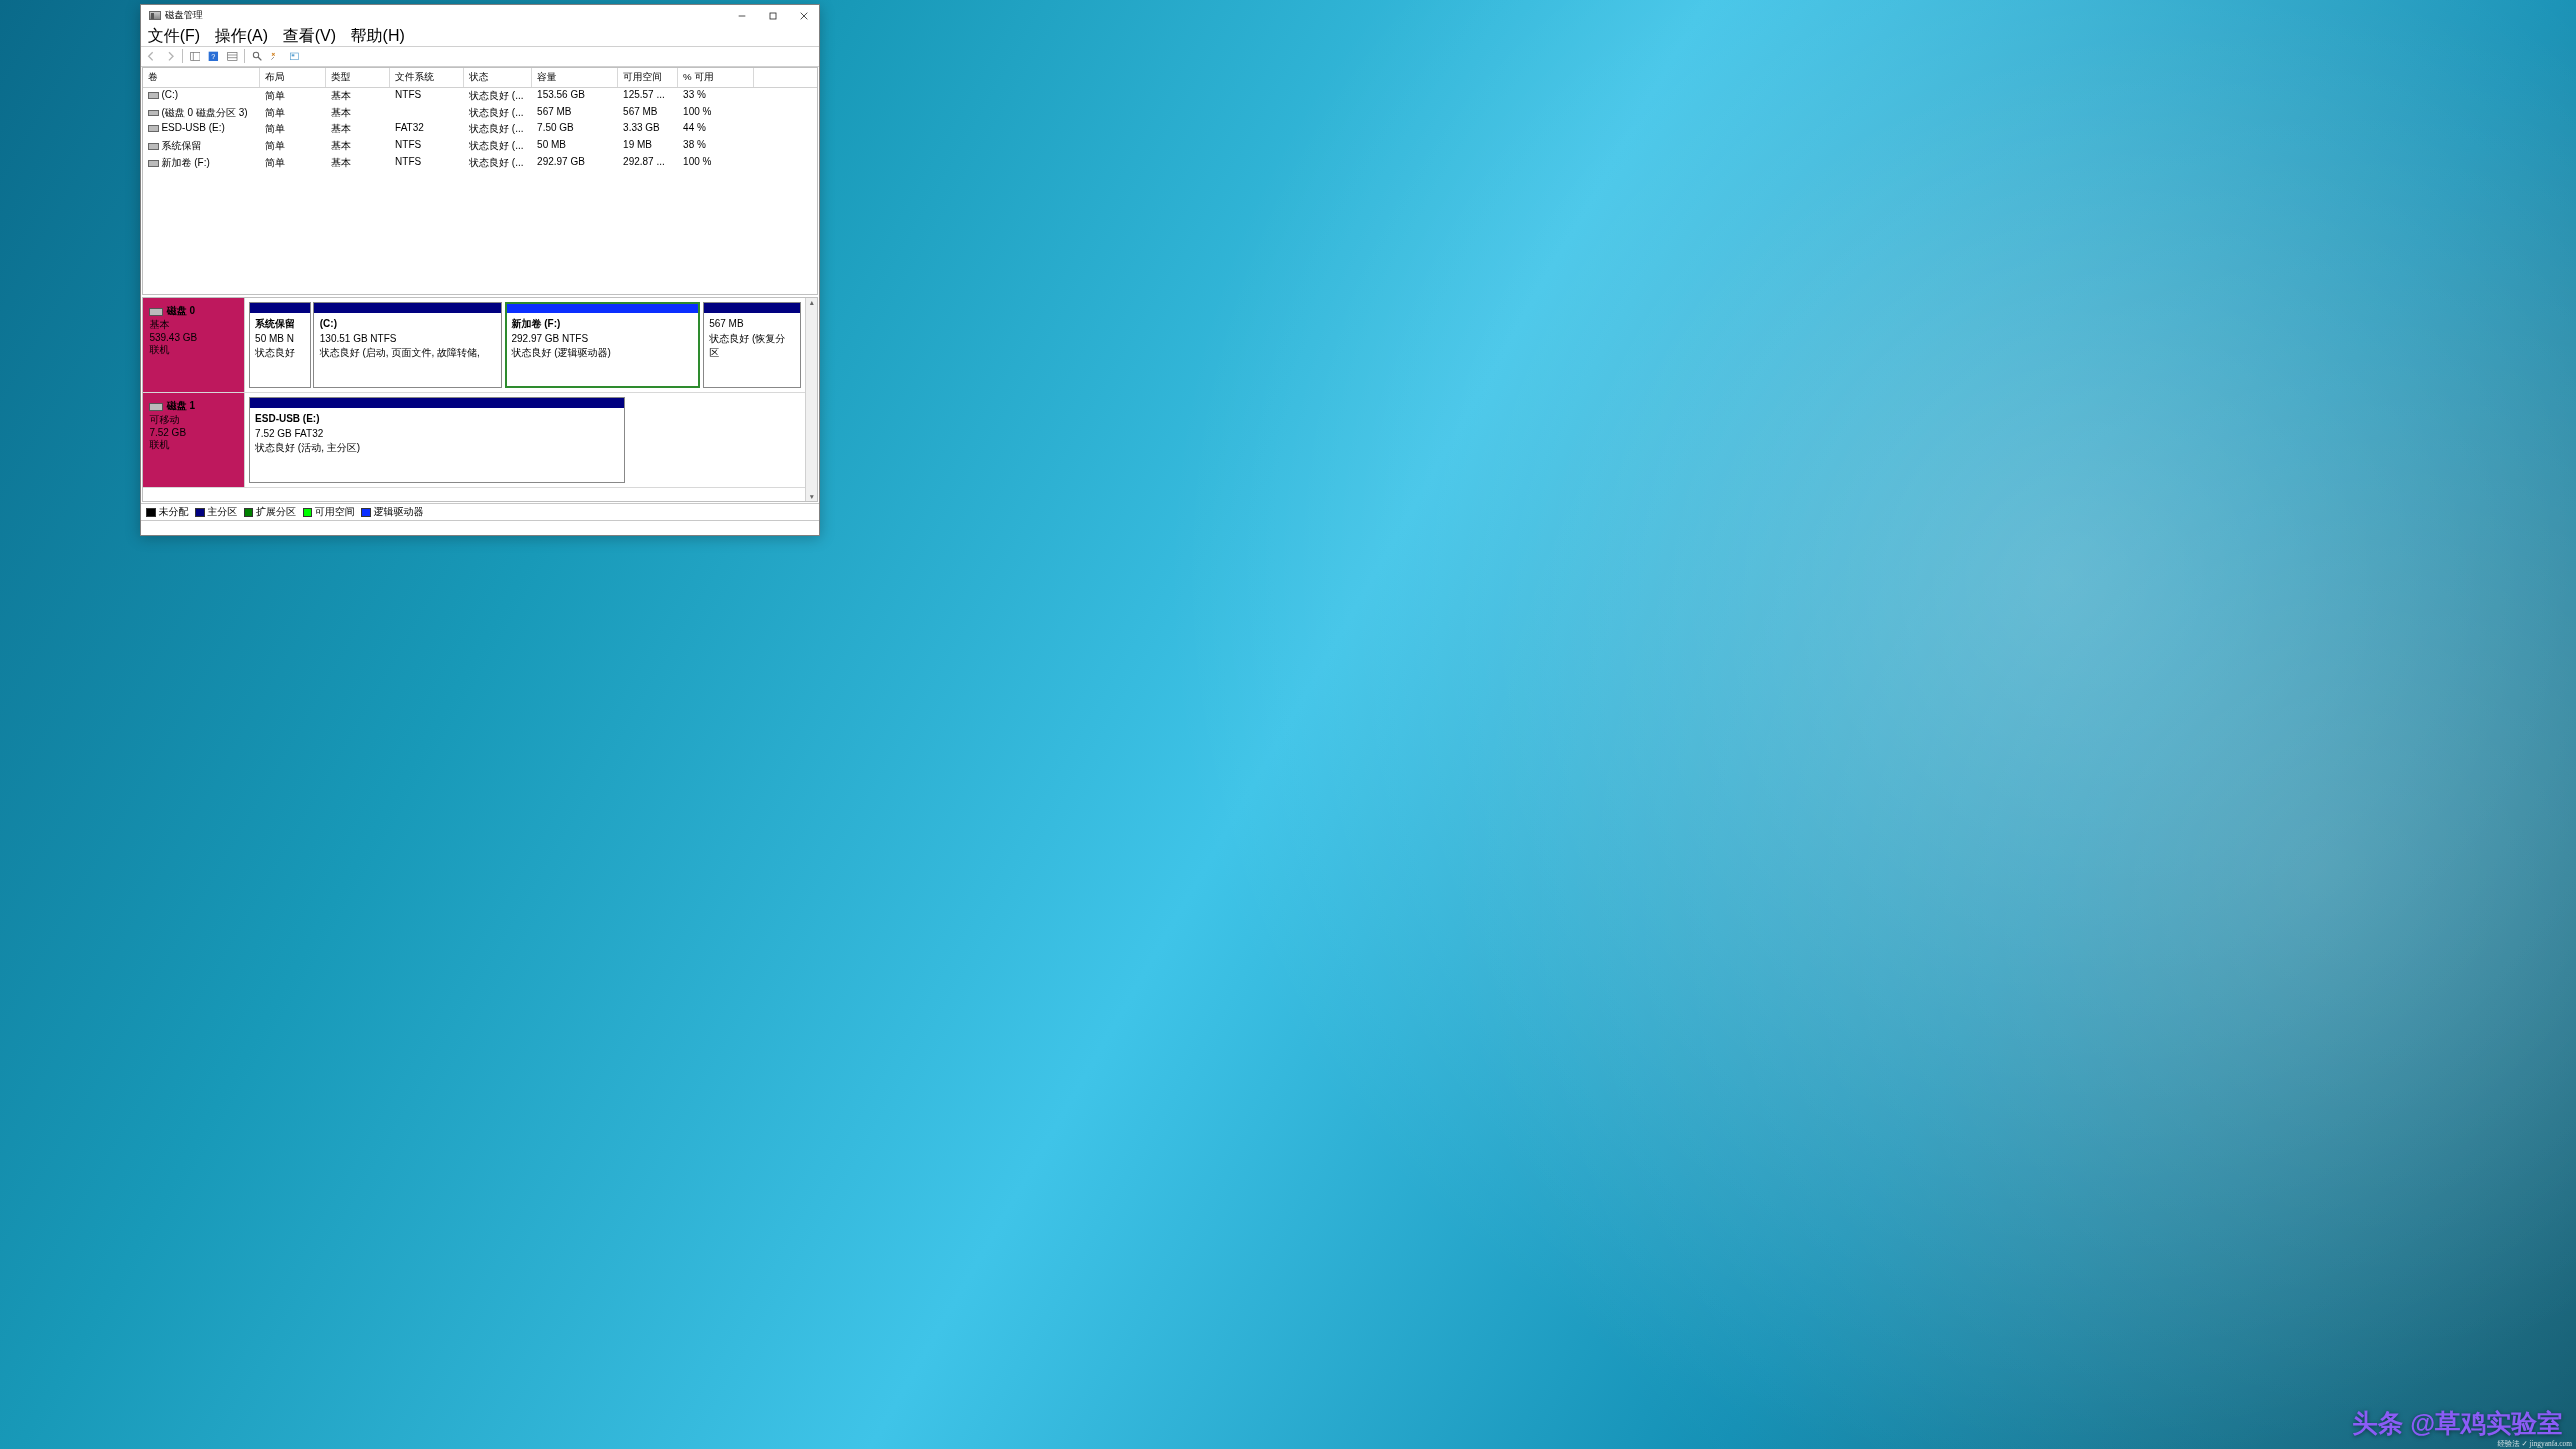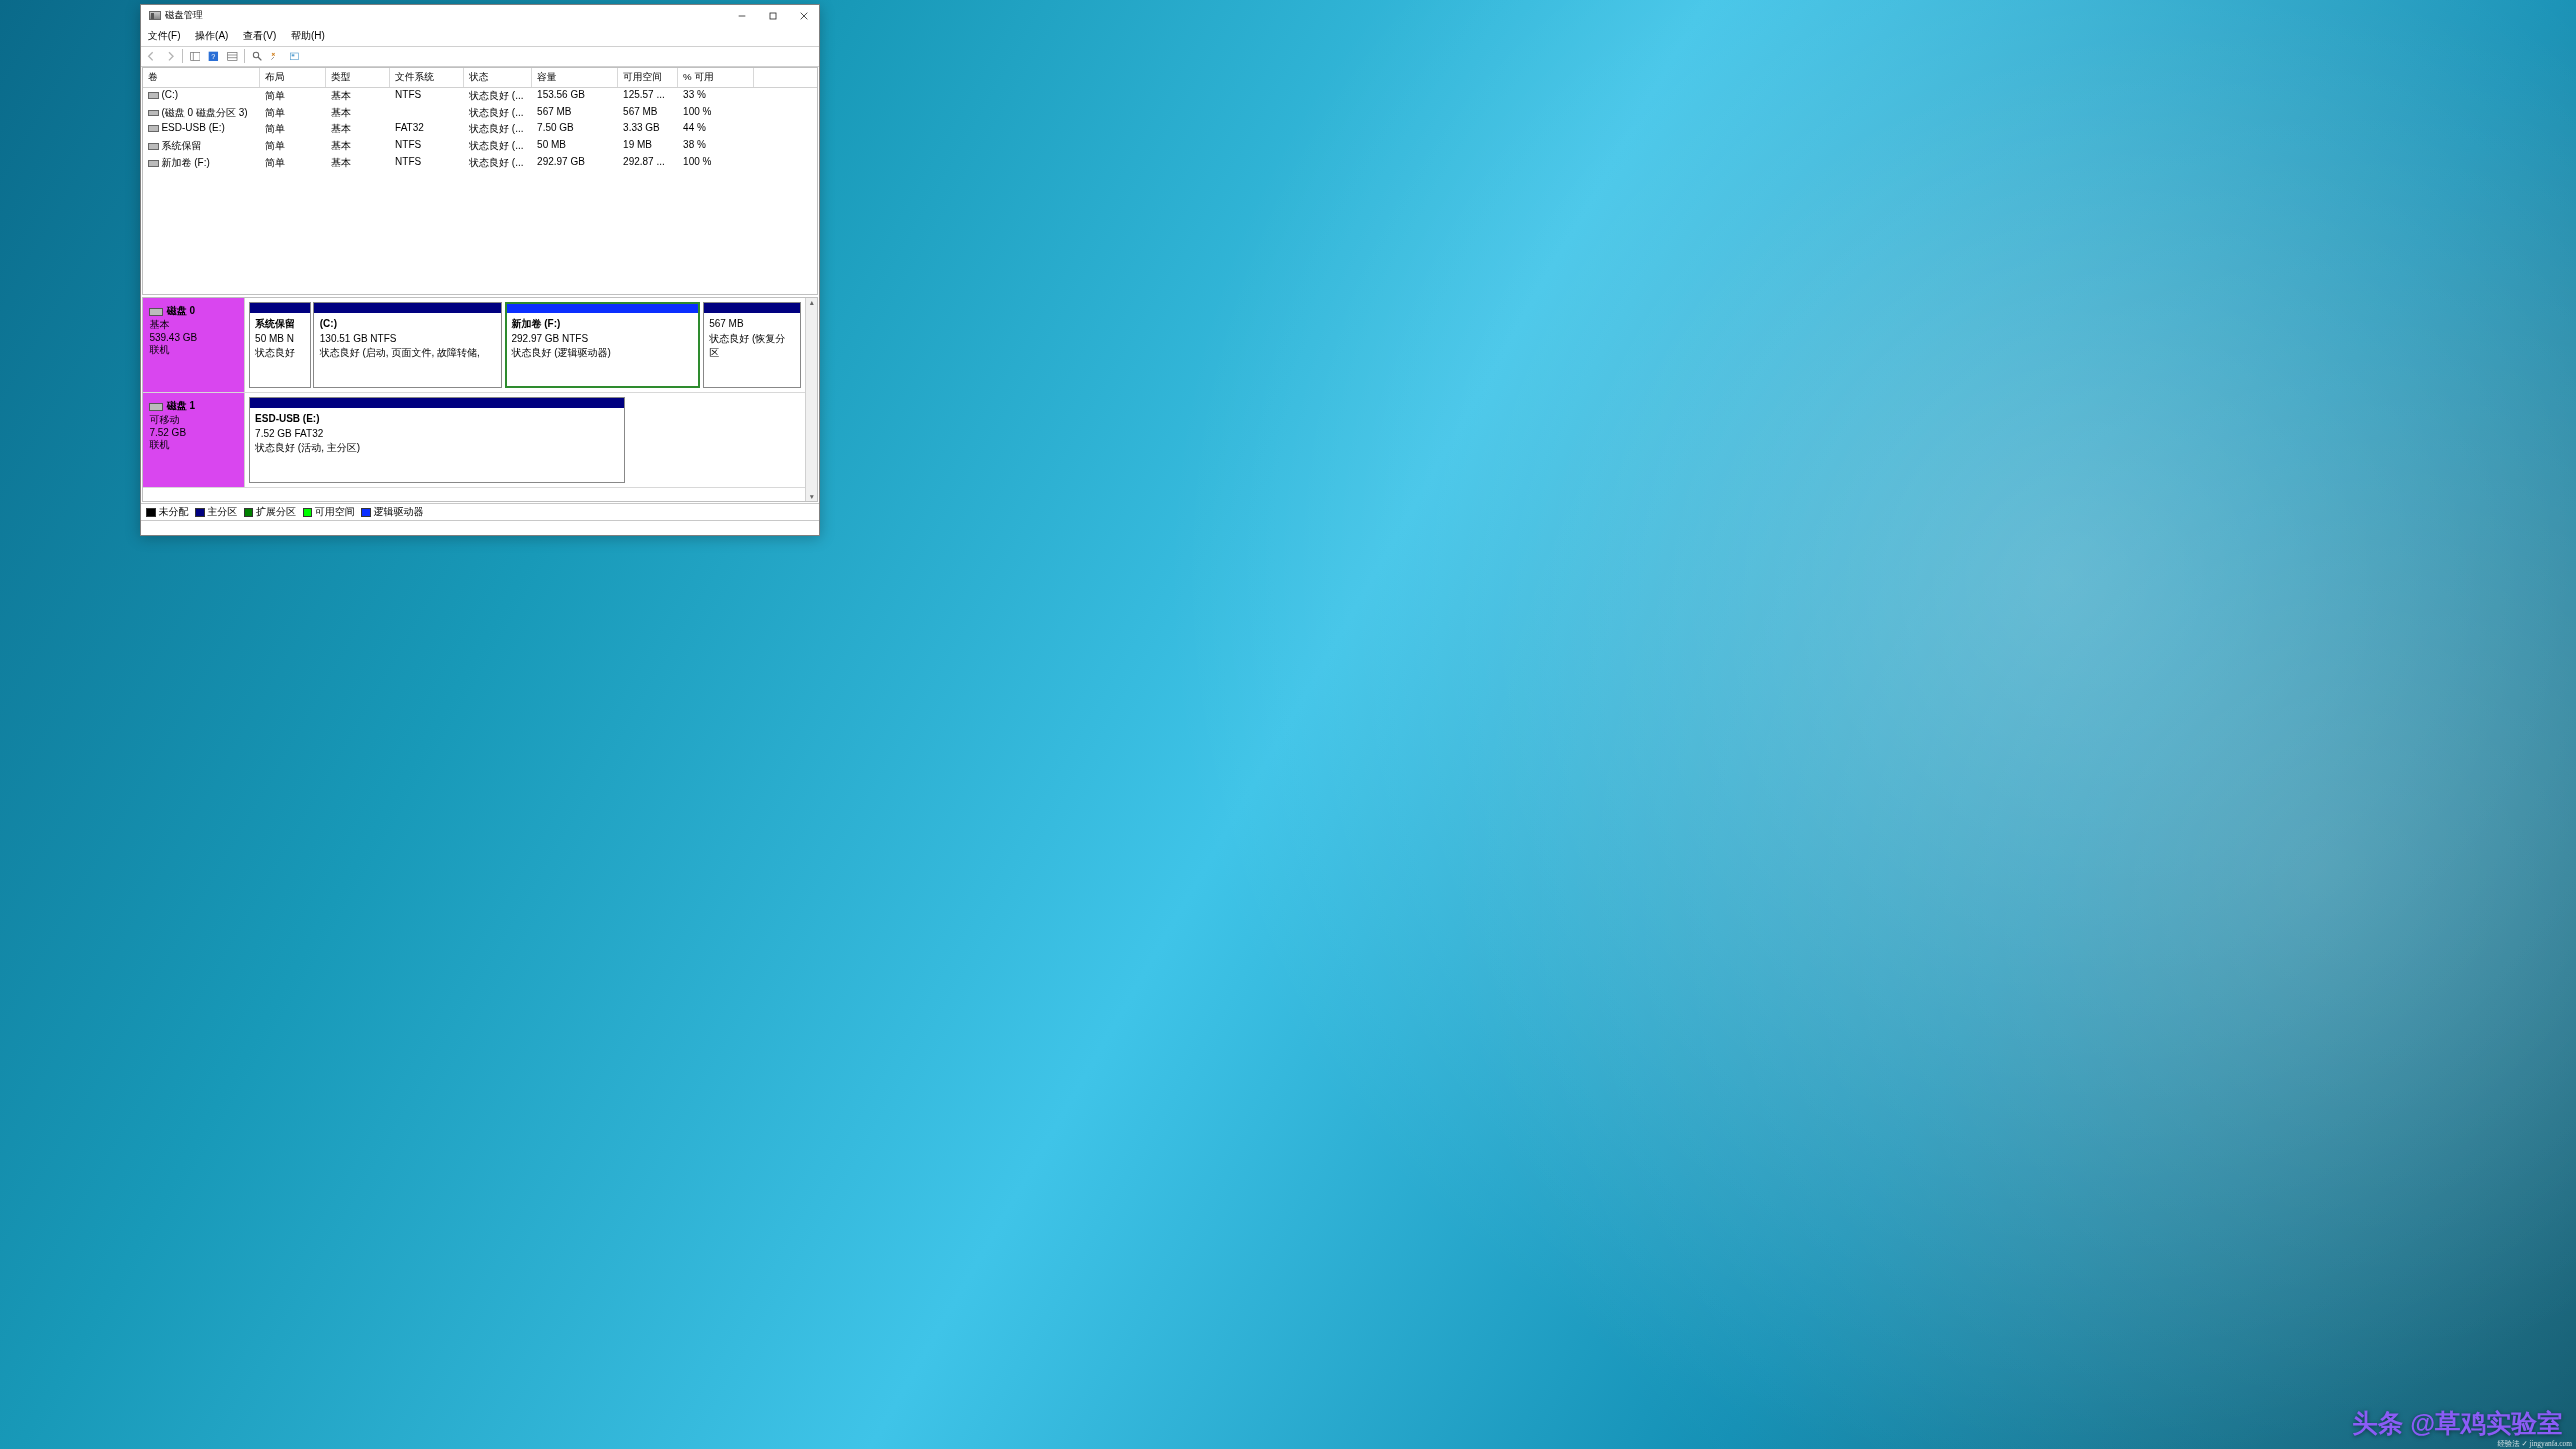--- a/index.html
+++ b/index.html
@@ -55,21 +55,21 @@
     font-size: 8.7px; color:#222;
   }
   .winbtn svg { width:8px; height:8px; stroke:#222; stroke-width:1.2; fill:none; }
 
   
   .menubar {
     height: 20px;
     border-bottom: 0.7px solid #d0d0d0;
     display: flex; align-items: center;
     padding: 0 5.4px;
-    font-size: 10px;
+    font-size: 16px;
     gap: 12px;
     background:#fff;
   }
   .menuitem { padding: 1.3px 1.3px; }
 
   
   .toolbar {
     height: 20px;
     border-bottom: 0.7px solid #d0d0d0;
     display:flex; align-items:center;
@@ -141,21 +141,21 @@
 
   .disk-row{
     display:flex; align-items:stretch;
     border-bottom:0.7px solid #d8d8d8;
     min-height:95px;
   }
   .disk-label{
     width:102px; padding:6.7px 6.7px;
     font-size:10px;
     border-right:0.7px solid #d0d0d0;
-    background:#d946ef;
+    background:#be185d;
   }
   .disk-label .dtitle{ font-weight:600; }
   .disk-label .dglyph{
     display:inline-block; width:13.4px; height:8px; background:#bbb; border:0.7px solid #555; margin-right:4px; vertical-align:middle;
   }
   .parts{
     flex:1; display:flex; gap:2.7px; padding:4px 4px;
   }
   .part{
     display:flex; flex-direction:column;

